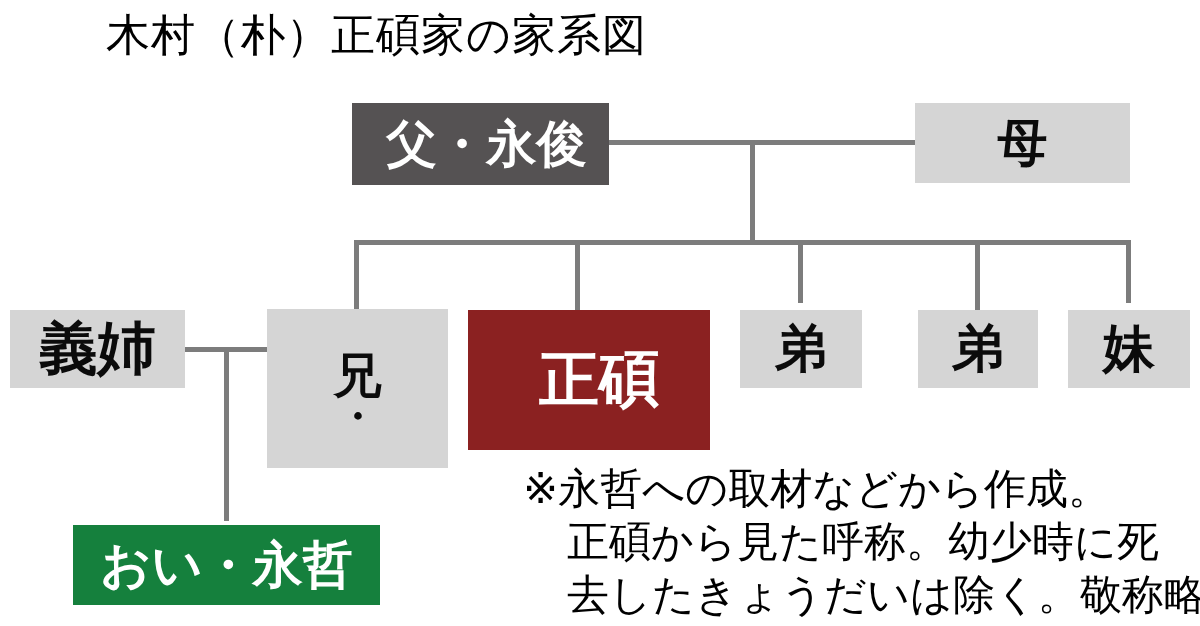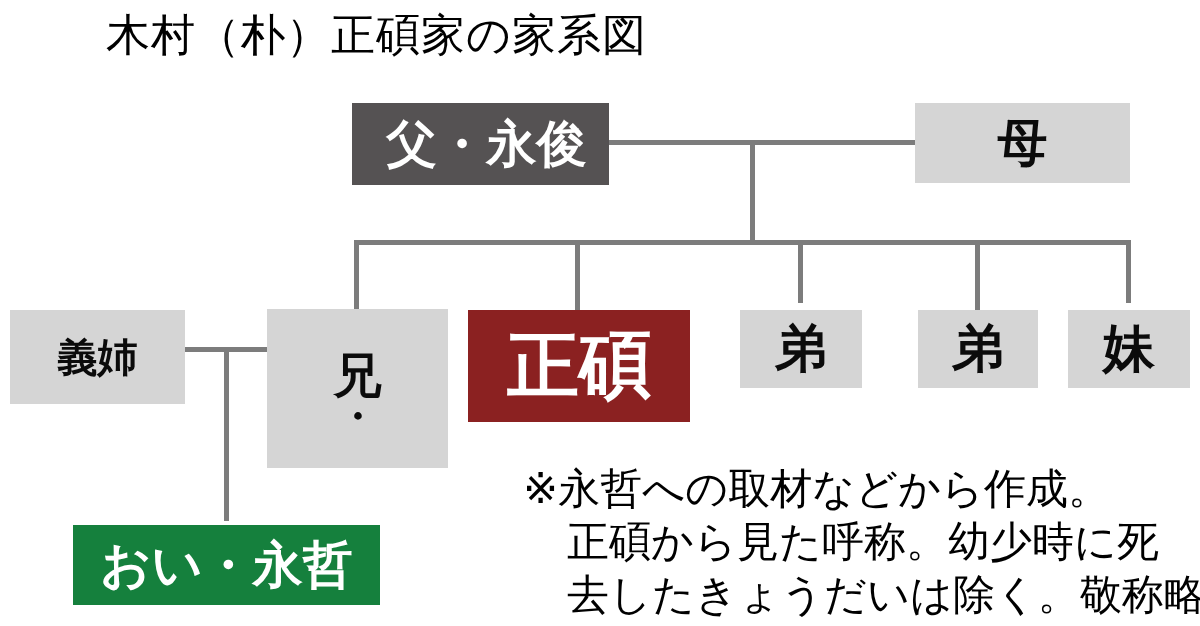--- a/index.html
+++ b/index.html
@@ -50,25 +50,25 @@
   .node.brown {
     background: #15803d;
     color: #ffffff;
   }
   .conn {
     position: absolute;
     background: #7c7c7c;
   }
   #node-father     { left: 352px; top: 103px; width: 245px; height: 82px;  font-size: 50px; }
   #node-mother     { left: 915px; top: 103px; width: 215px; height: 80px;  font-size: 50px; }
-  #node-sister-in-law { left: 10px; top: 310px; width: 175px; height: 94px; font-size: 40px; }
+  #node-sister-in-law { left: 10px; top: 310px; width: 175px; height: 78px; font-size: 58px; }
   #node-elder-brother { left: 267px; top: 309px; width: 181px; height: 159px; font-size: 48px; flex-direction: column; }
   #node-elder-brother .ln { line-height: 54px; }
   #node-elder-brother .dot { line-height: 26px; font-size: 40px; }
-  #node-jeongseok  { left: 468px; top: 310px; width: 222px; height: 112px; font-size: 72px; }
+  #node-jeongseok  { left: 468px; top: 310px; width: 222px; height: 140px; font-size: 60px; padding-left: 20px; }
   #node-younger-brother-1 { left: 740px; top: 310px; width: 122px; height: 78px; font-size: 52px; }
   #node-younger-brother-2 { left: 918px; top: 310px; width: 120px; height: 78px; font-size: 52px; }
   #node-younger-sister    { left: 1068px; top: 310px; width: 122px; height: 78px; font-size: 52px; }
   #node-nephew     { left: 73px;  top: 525px; width: 307px; height: 80px;  font-size: 50px; }
 
   #conn-couple-parents { left: 597px; top: 140px; width: 318px; height: 5px; }
   #conn-parents-drop   { left: 750px; top: 140px; width: 5px;   height: 105px; }
   #conn-siblings-bar   { left: 354px; top: 240px; width: 777px; height: 5px; }
   #conn-drop-elder-brother     { left: 354px;  top: 240px; width: 5px; height: 69px; }
   #conn-drop-jeongseok         { left: 575px;  top: 240px; width: 5px; height: 70px; }

